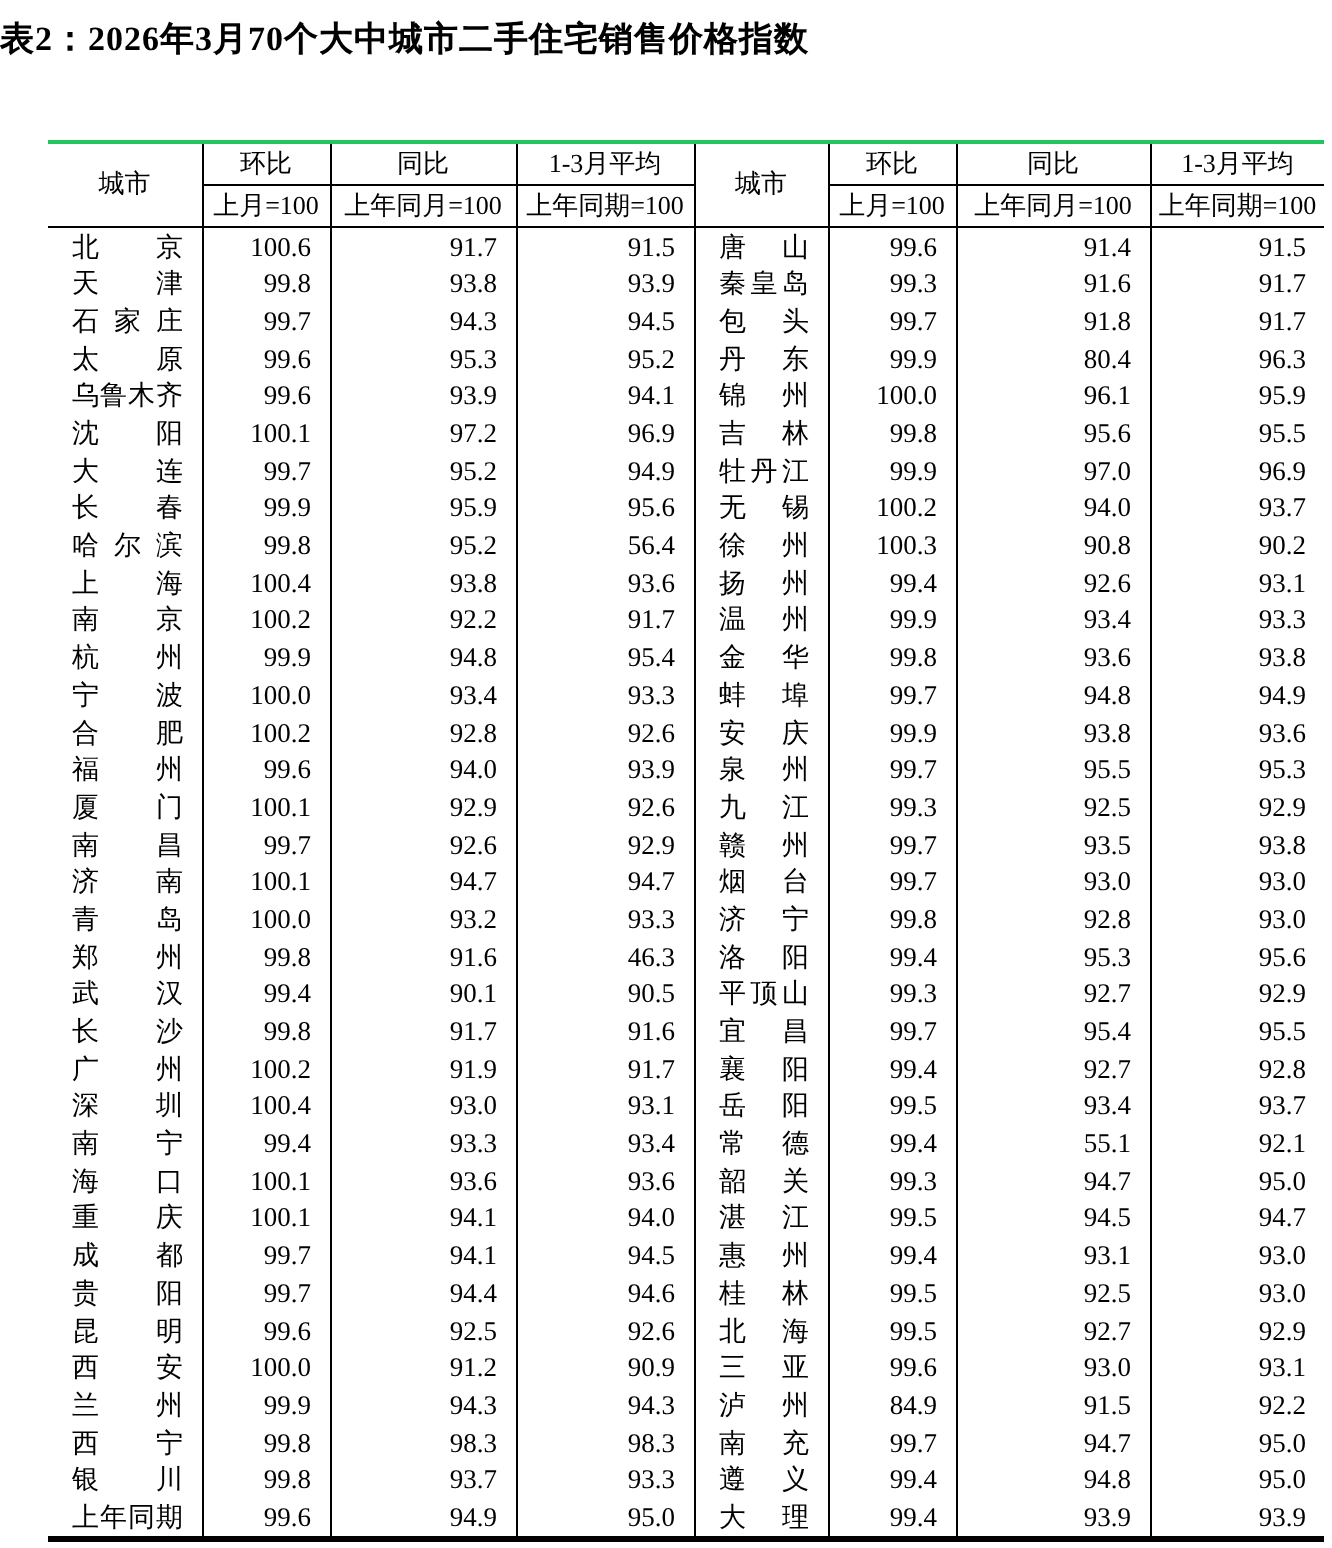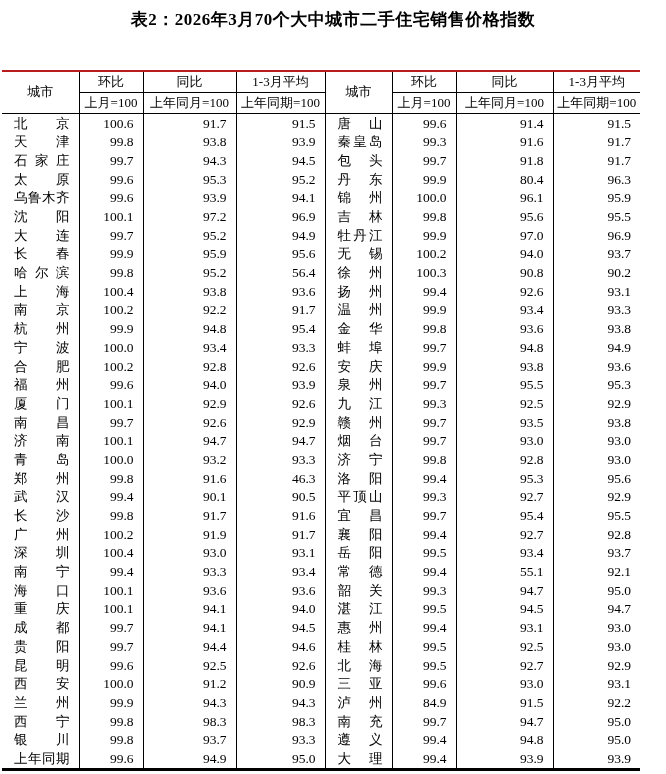--- a/index.html
+++ b/index.html
@@ -1,21 +1,21 @@
 <!DOCTYPE html>
 <html><head>
 <meta charset="utf-8">
 <style>
   html,body{margin:0;padding:0;background:#fff;}
   .page{position:relative;width:666px;height:774px;background:#fff;overflow:hidden;
         font-family:"Liberation Serif","DejaVu Serif",serif;color:#000;}
-  .title{position:absolute;top:8px;left:0;width:100%;margin:0;text-align:center;
+  .title{position:absolute;top:8px;left:0;width:100%;margin:0;
          font-size:17px;font-weight:bold;letter-spacing:.5px;}
-  table.idx{position:absolute;left:2px;top:70px;width:638px;border-collapse:collapse;
-            table-layout:fixed;border-top:2px solid #b91c1c;border-bottom:3px solid #000;}
+  table.idx{position:absolute;left:24px;top:70px;width:638px;border-collapse:collapse;
+            table-layout:fixed;border-top:2px solid #22c55e;border-bottom:3px solid #000;}
   th{font-weight:normal;font-size:13px;padding:0;line-height:1.15;}
   thead th{height:20px;vertical-align:middle;text-align:center;}
   .bl{border-left:1px solid #000;}
   .hb{border-bottom:1px solid #000;}
   tbody td{height:18.7px;padding:0;font-size:13.5px;line-height:1;vertical-align:middle;}
   td.num{text-align:right;padding-right:9px;}
   td.city{padding-left:12px;padding-right:9px;}
   td.city span{display:inline-block;width:100%;text-align:justify;text-align-last:justify;}
   .watermark{position:absolute;right:1px;bottom:2px;display:flex;align-items:center;gap:4px;
              color:#b9bfc6;mix-blend-mode:multiply;font-family:"Liberation Sans",sans-serif;}

